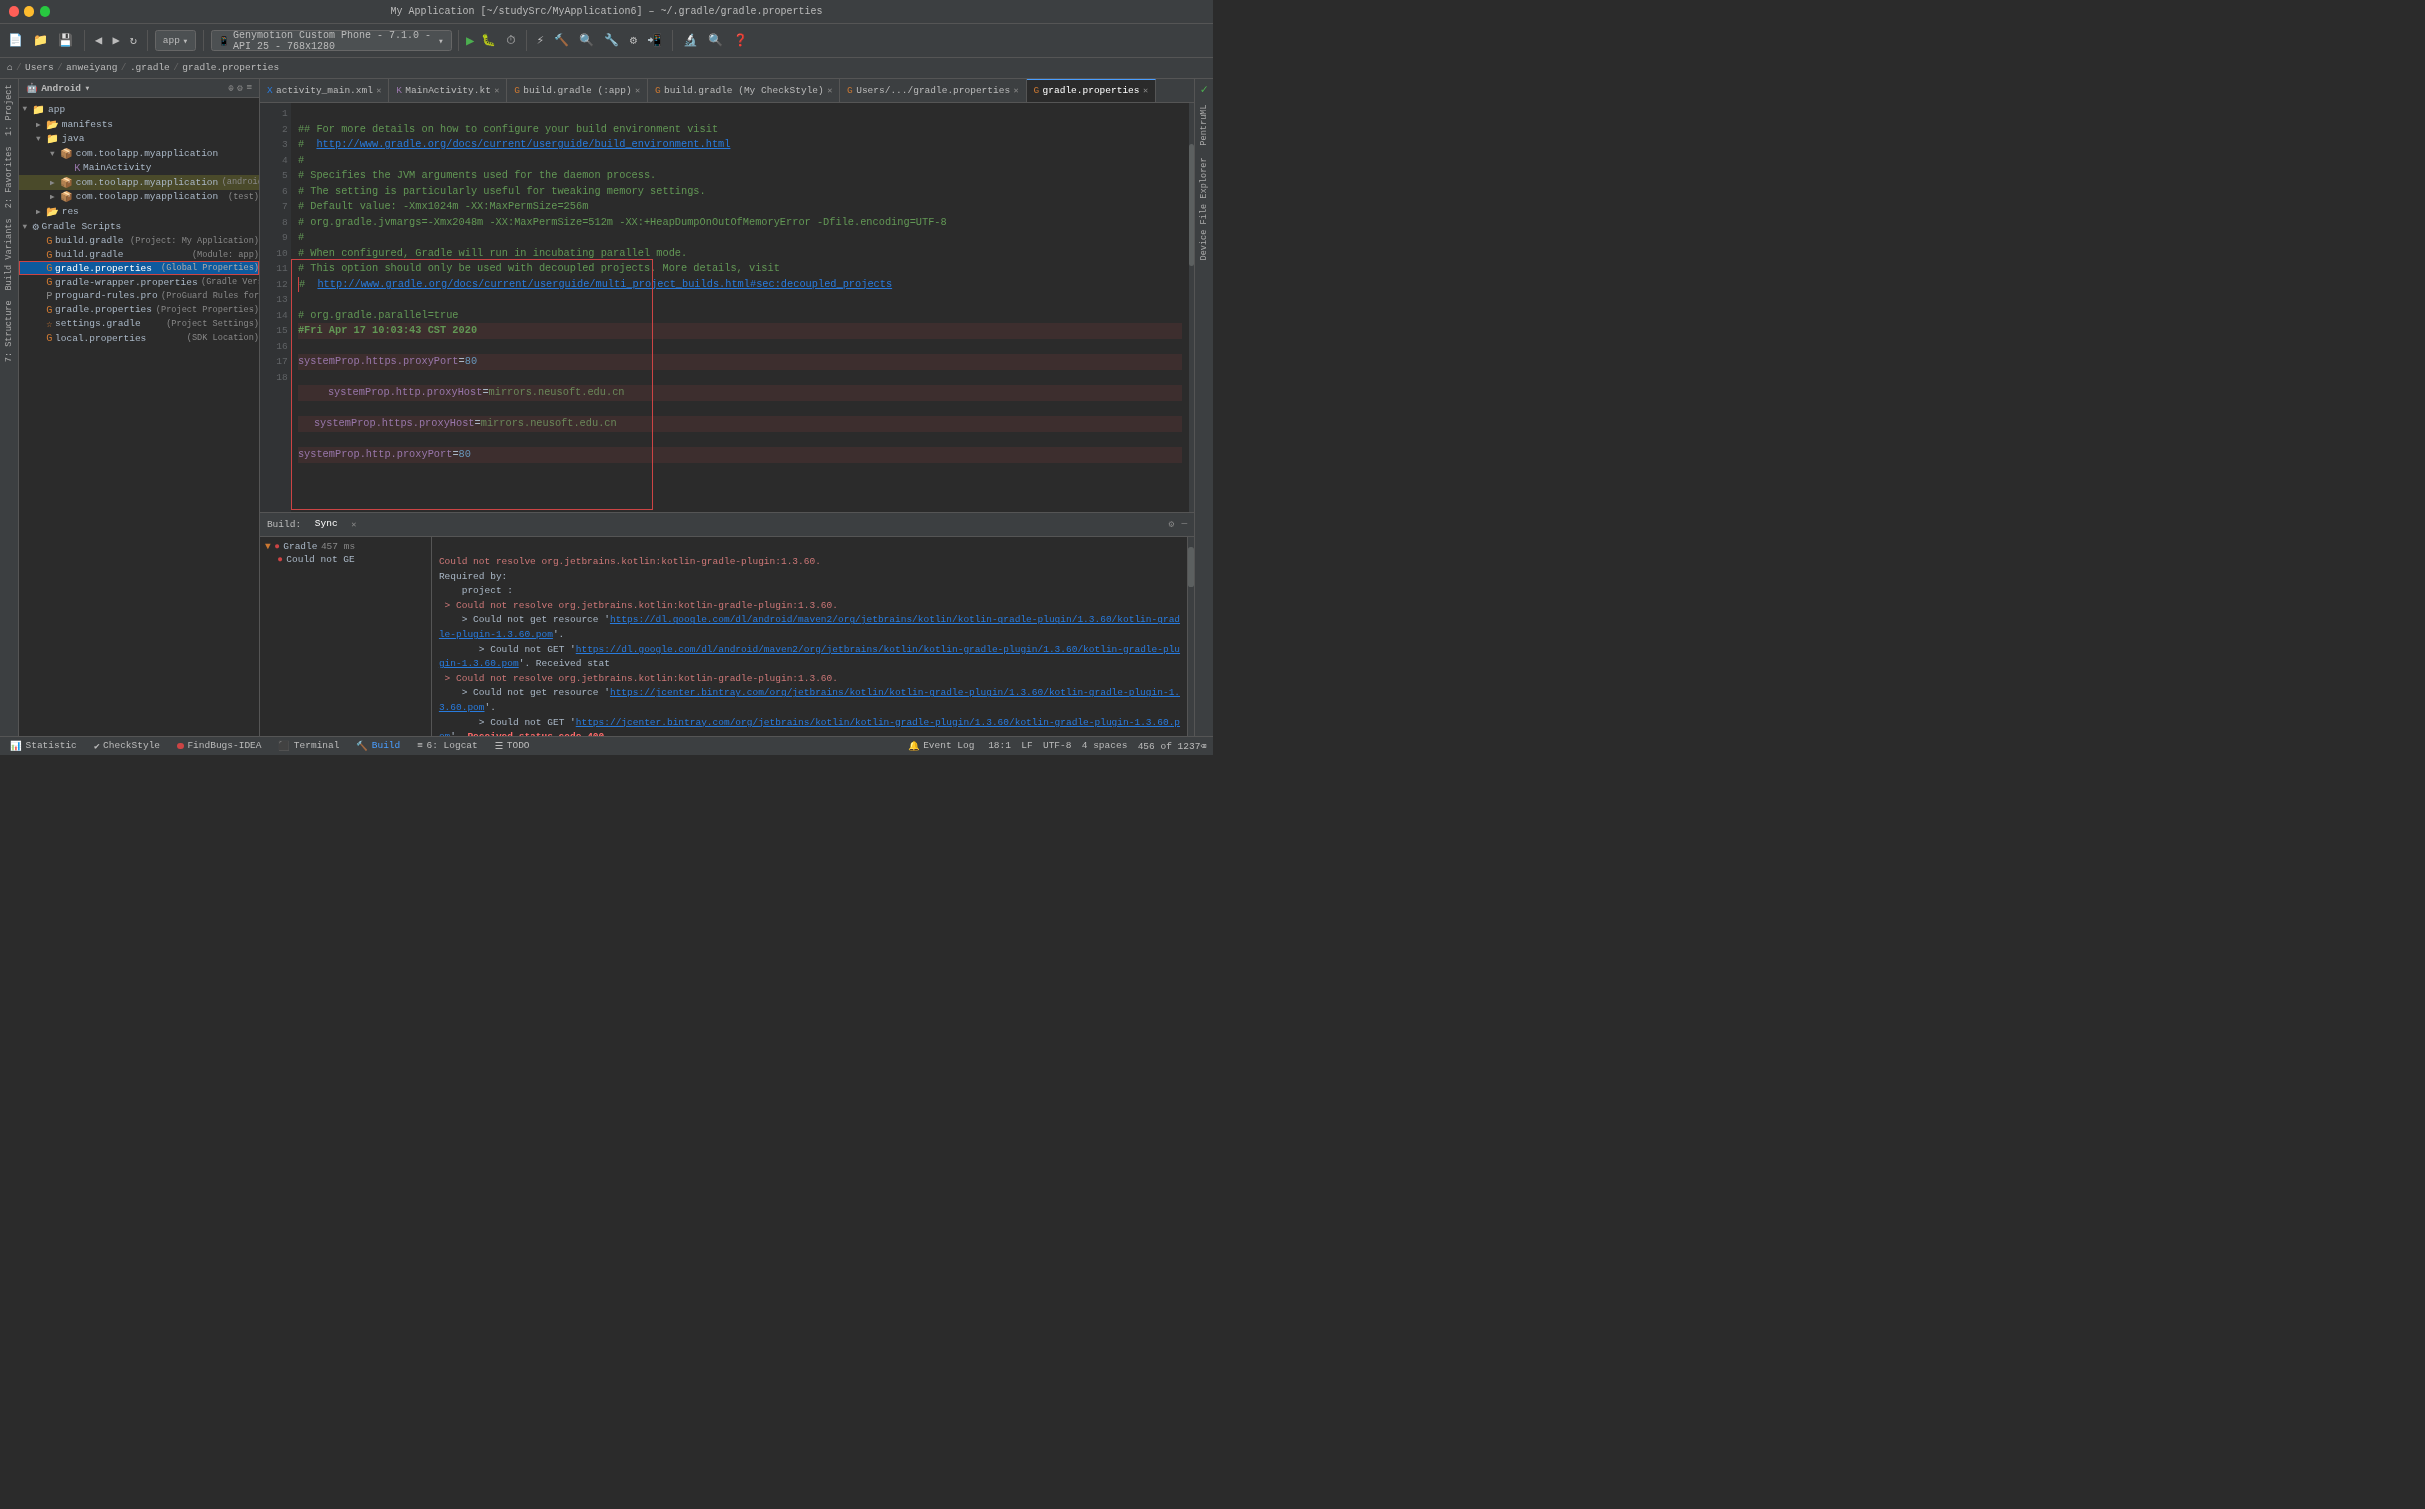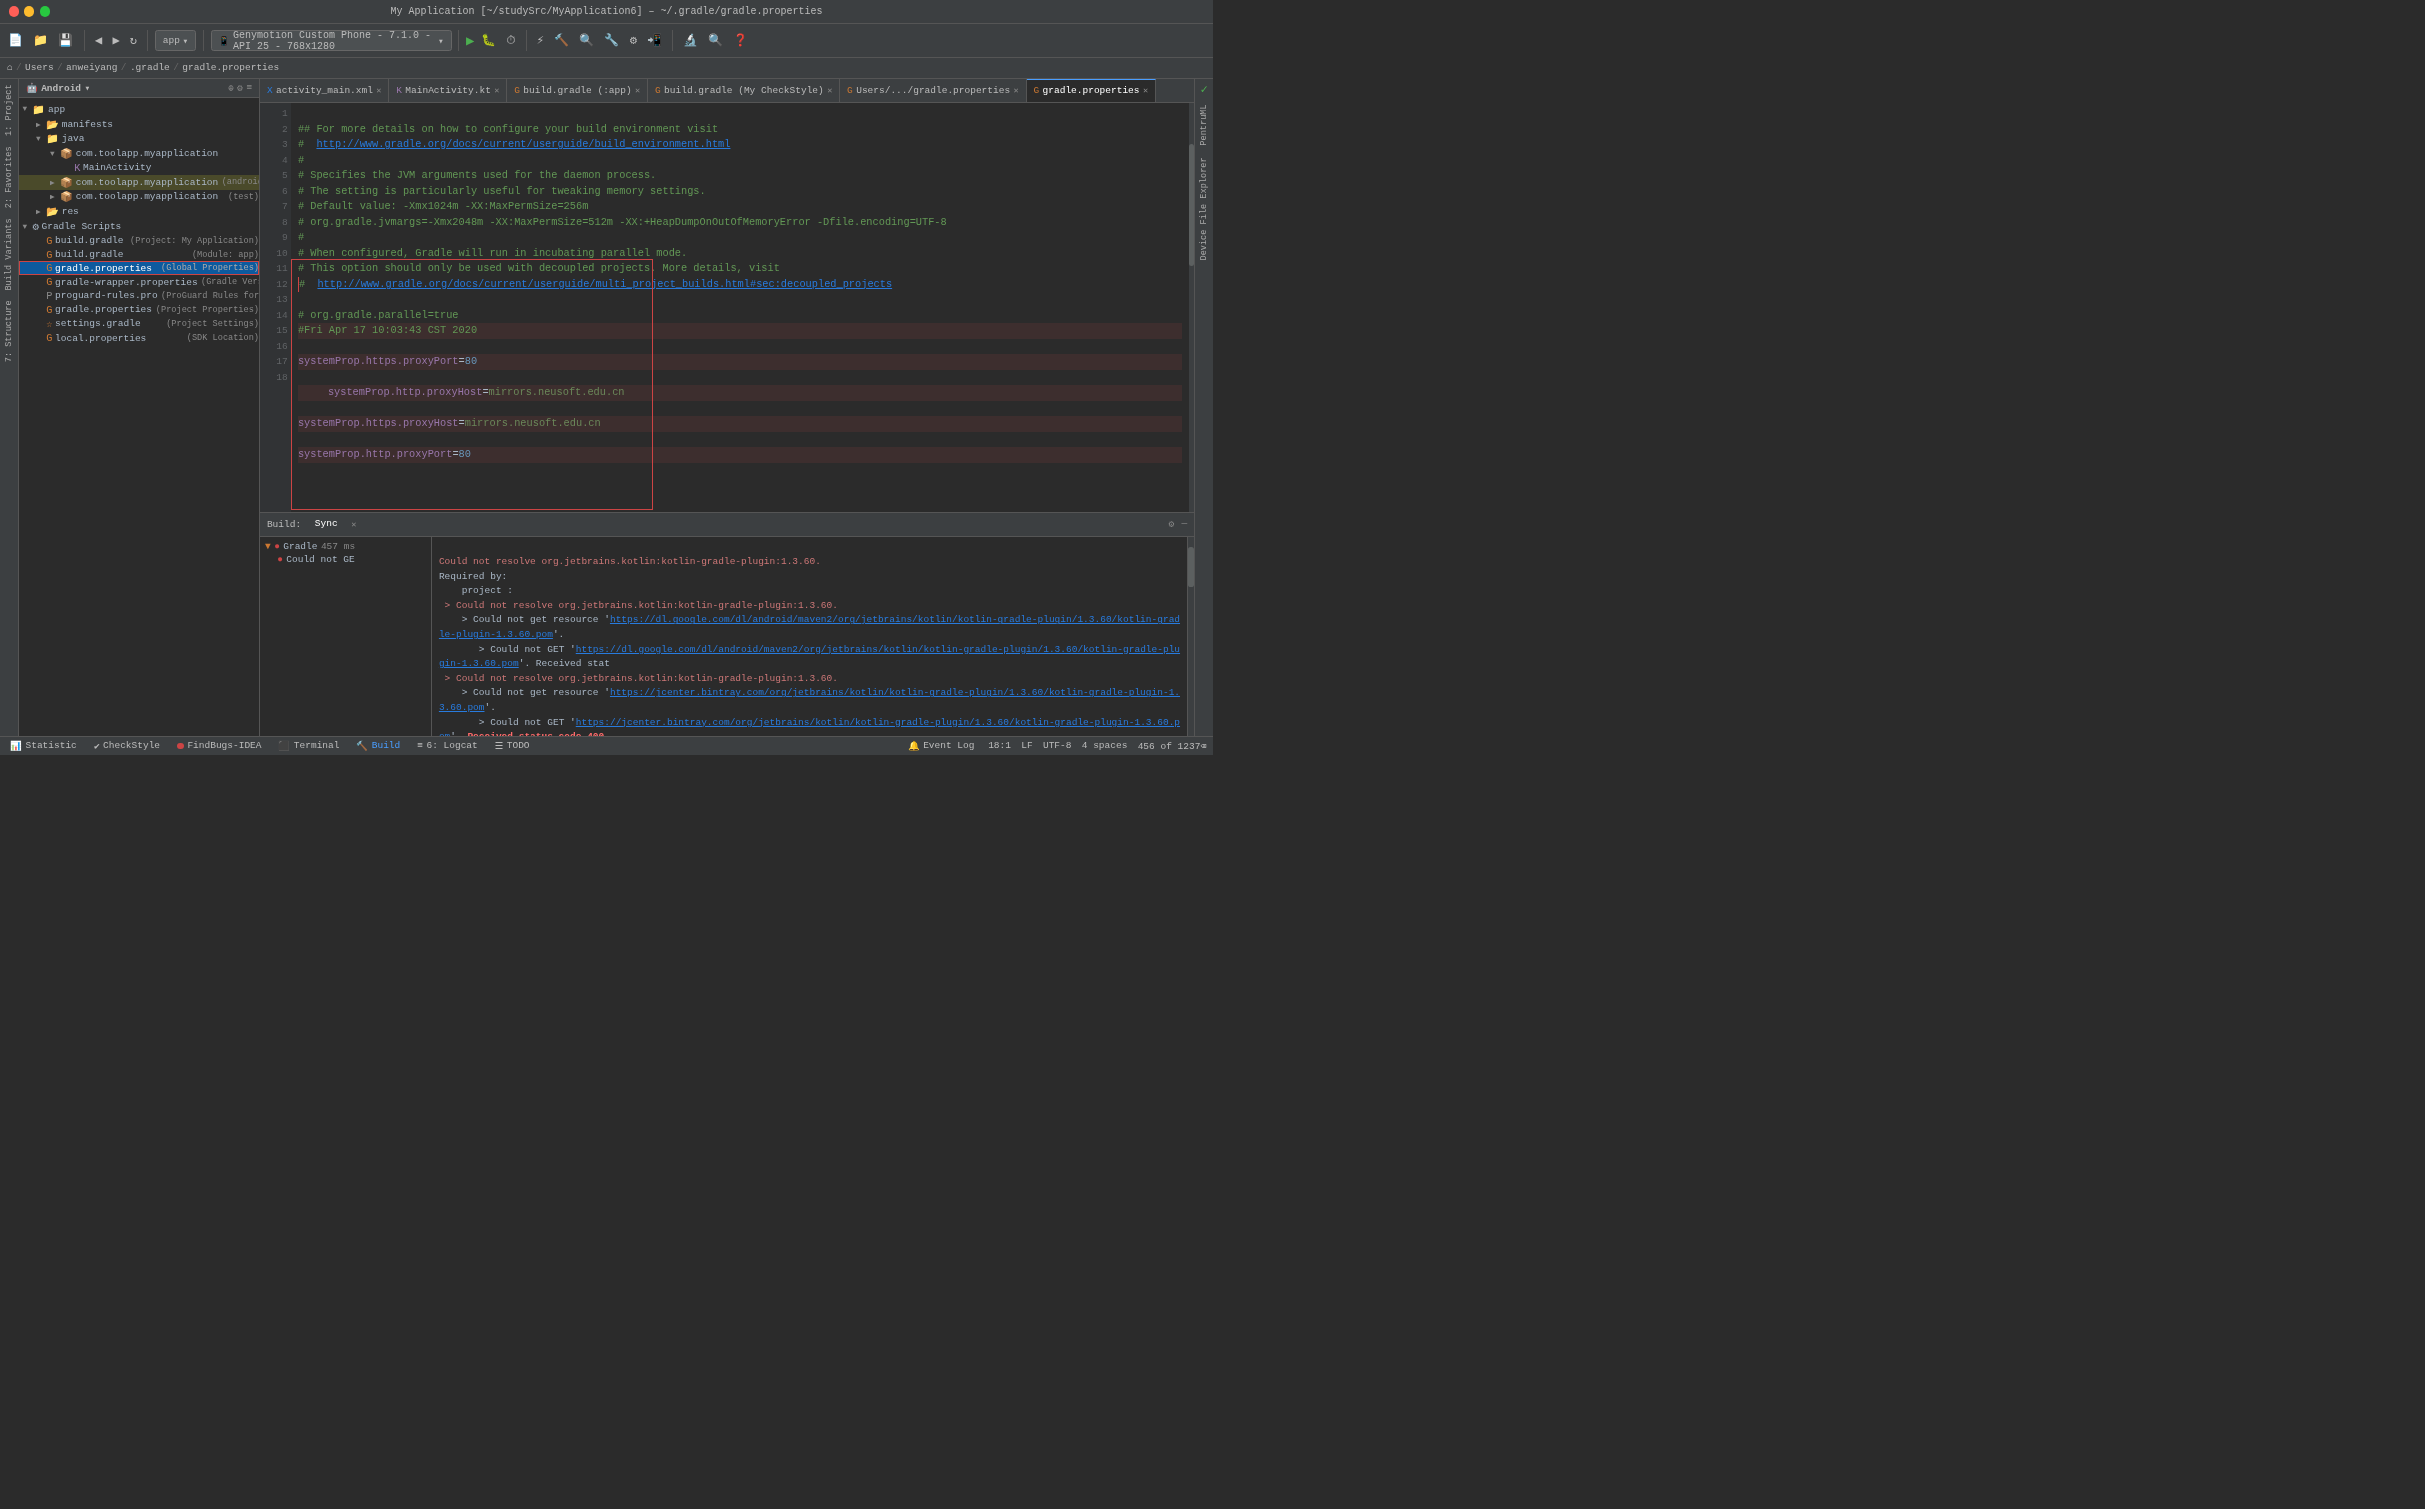--- a/index.html
+++ b/index.html
@@ -618,24 +618,24 @@
 <span class="code-comment">#</span>
 <span class="code-comment"># Specifies the JVM arguments used for the daemon process.</span>
 <span class="code-comment"># The setting is particularly useful for tweaking memory settings.</span>
 <span class="code-comment"># Default value: -Xmx1024m -XX:MaxPermSize=256m</span>
 <span class="code-comment"># org.gradle.jvmargs=-Xmx2048m -XX:MaxPermSize=512m -XX:+HeapDumpOnOutOfMemoryError -Dfile.encoding=UTF-8</span>
 <span class="code-comment">#</span>
 <span class="code-comment"># When configured, Gradle will run in incubating parallel mode.</span>
 <span class="code-comment"># This option should only be used with decoupled projects. More details, visit</span>
 <span class="code-comment" style="position:relative;display:block;border-left:1.7px solid #cc4444;">#  <span class="code-link">http://www.gradle.org/docs/current/userguide/multi_project_builds.html#sec:decoupled_projects</span></span>
 <span class="code-comment"># org.gradle.parallel=true</span>
-<span class="code-comment" style="background:#3d2e2e;display:block;">#Fri Apr 17 10:03:43 CST 2020</span>
+<span class="code-comment" style="background:#3d2e2e;display:block;font-weight:bold;">#Fri Apr 17 10:03:43 CST 2020</span>
 <span style="display:block;background:#3d2e2e;"><span style="color:#9876aa;">systemProp.https.proxyPort</span>=<span style="color:#6897bb;">80</span></span>
 <span style="display:block;background:#3d2e2e;"><span style="color:#9876aa;margin-left:30px;">systemProp.http.proxyHost</span>=<span style="color:#6a8759;">mirrors.neusoft.edu.cn</span></span>
-<span style="display:block;background:#3d2e2e;"><span style="color:#9876aa;">systemProp.https.proxyHost</span>=<span style="color:#6a8759;">mirrors.neusoft.edu.cn</span></span>
+<span style="display:block;background:#3d2e2e;"><span style="color:#9876aa;padding-left:16px;">systemProp.https.proxyHost</span>=<span style="color:#6a8759;">mirrors.neusoft.edu.cn</span></span>
 <span style="display:block;background:#3d2e2e;"><span style="color:#9876aa;">systemProp.http.proxyPort</span>=<span style="color:#6897bb;">80</span></span>
 <span style="display:block;"> </span>
         </div>
       </div>
 
       <div style="position:absolute;top:156px;left:31px;width:362px;height:251px;border:1.7px solid #cc4444;pointer-events:none;"></div>
 
       <div class="scroll-indicator">
         <div class="scroll-thumb"></div>
       </div>

